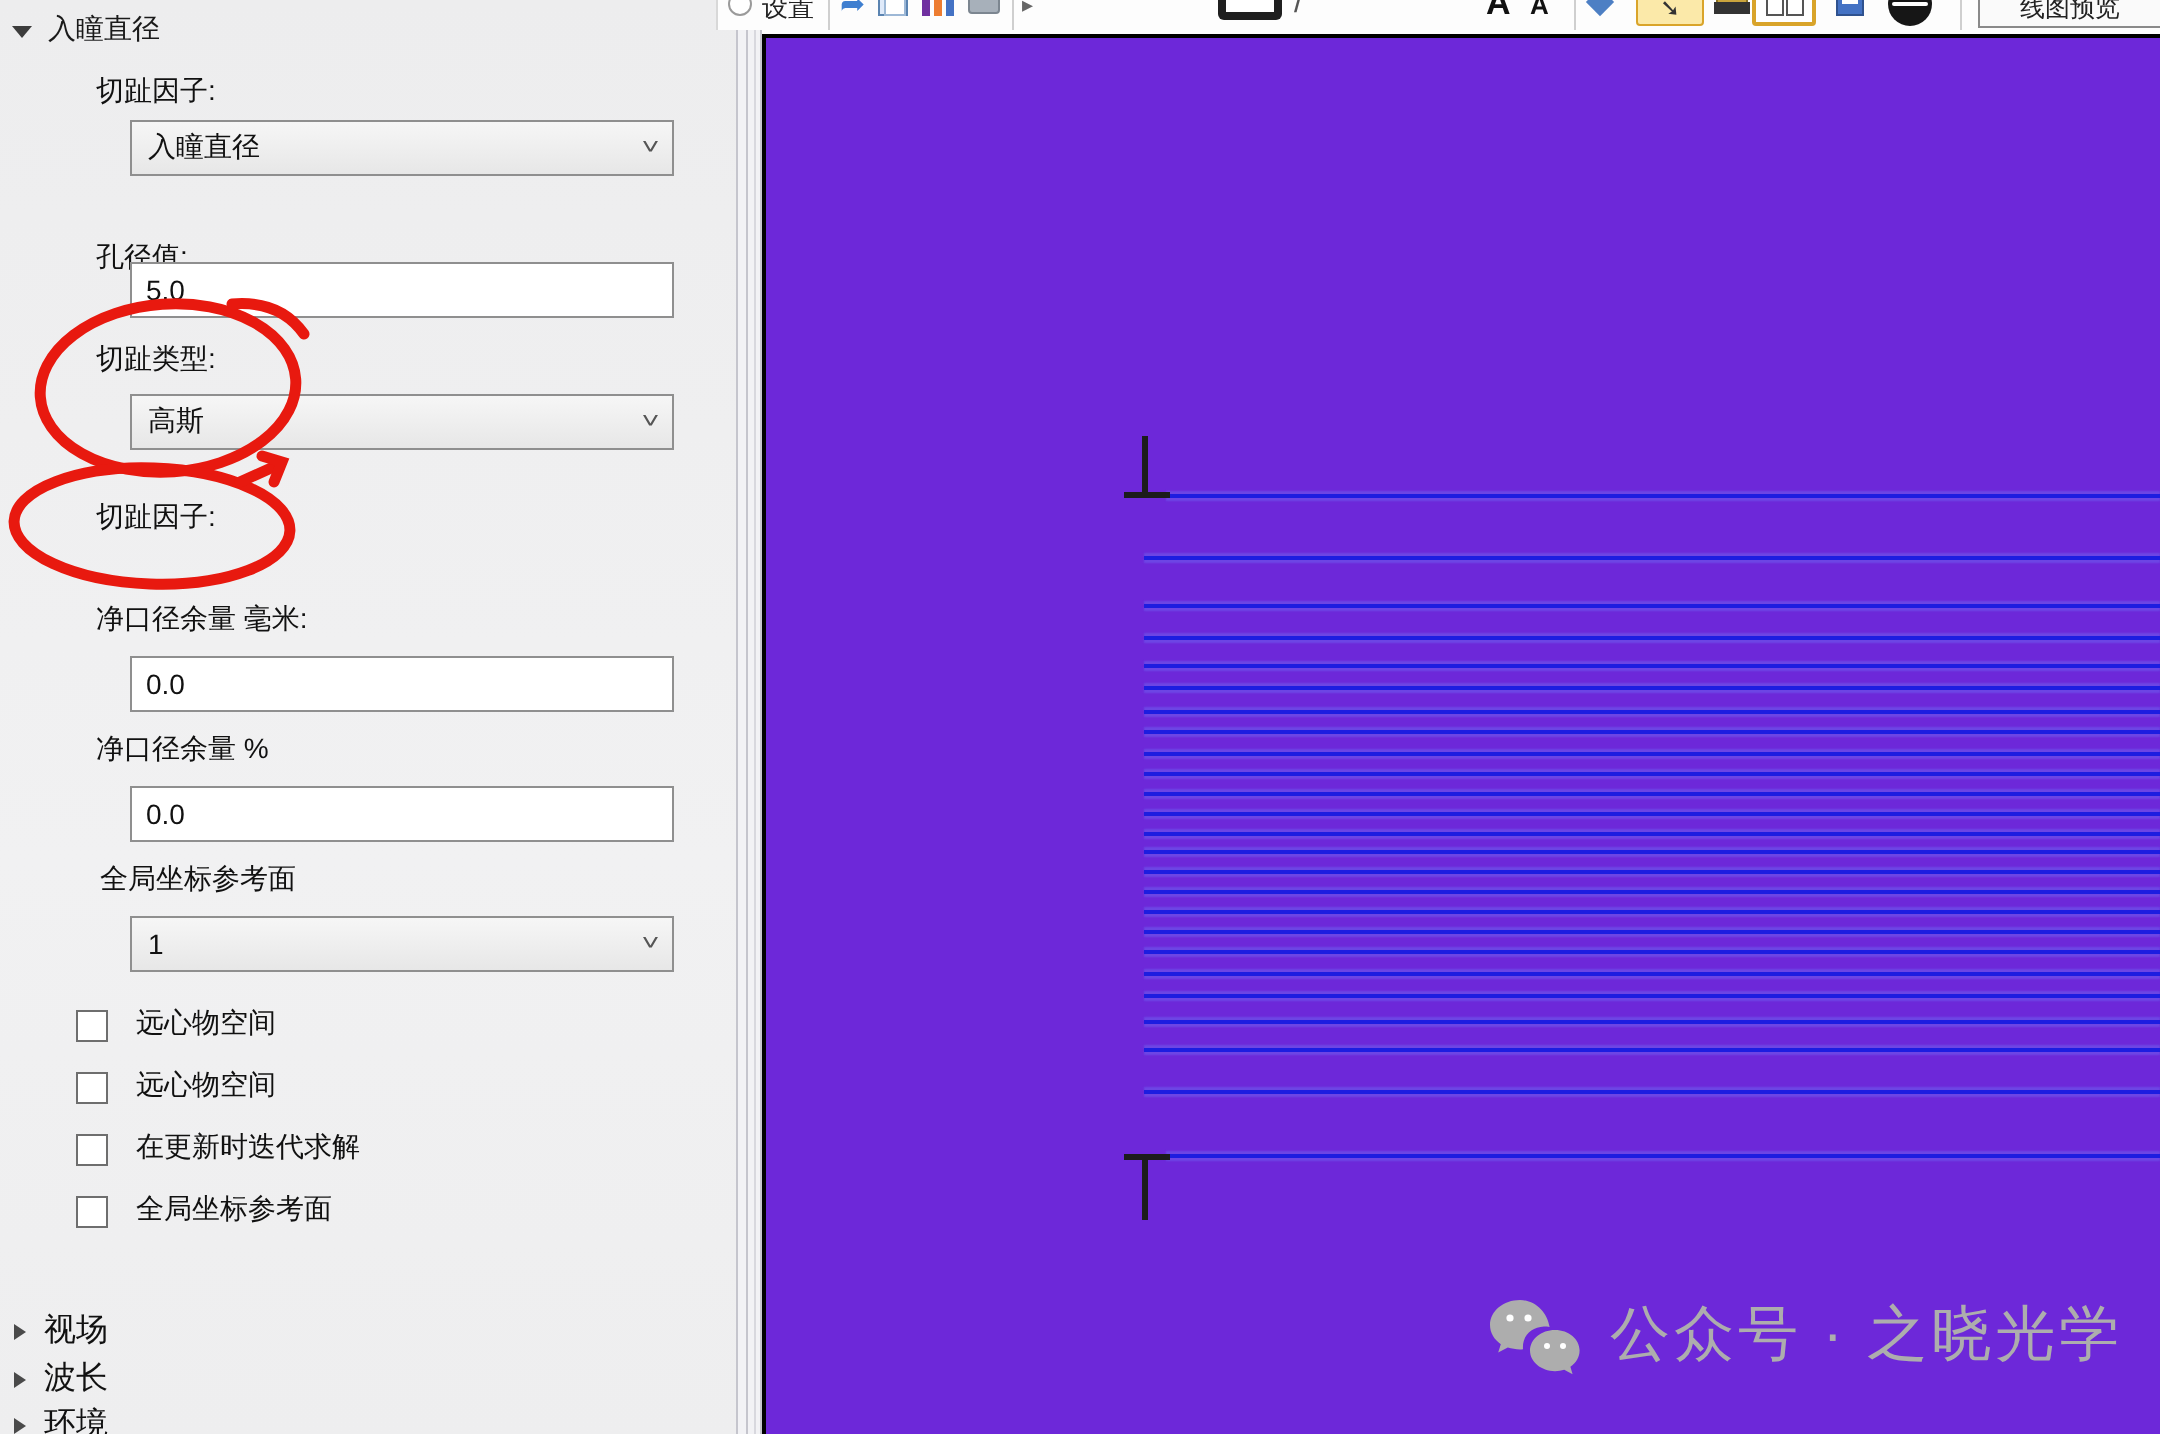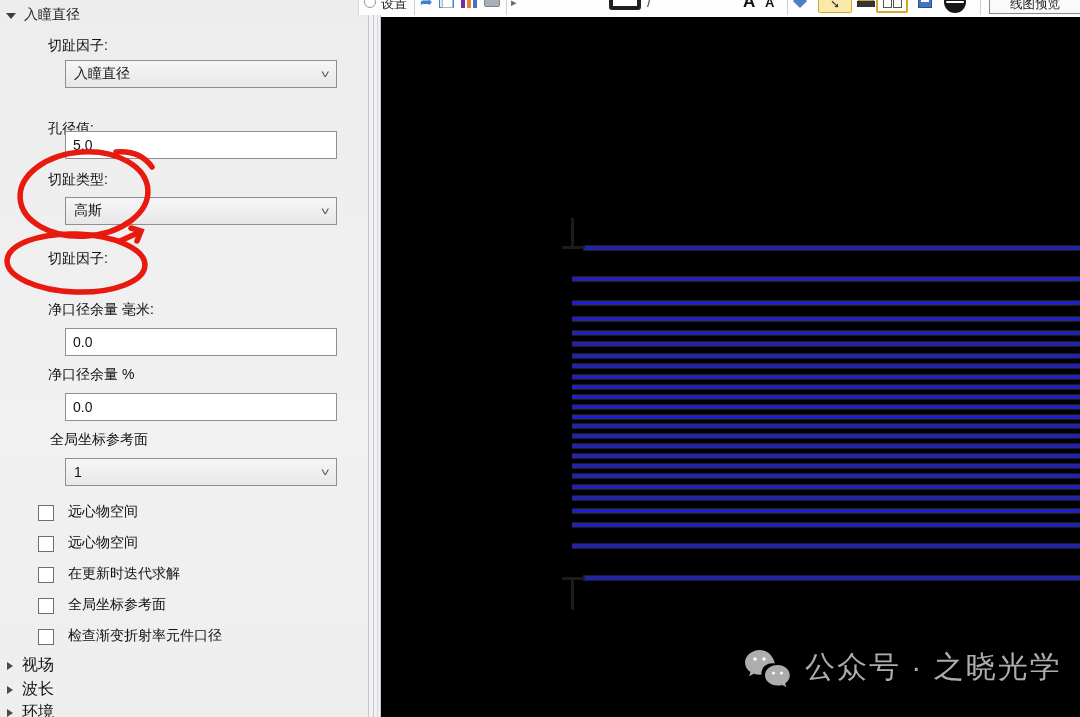--- a/index.html
+++ b/index.html
@@ -66,21 +66,21 @@
   .tb-btn-book i { display:block; width:9px; height:9px; background:#fff; border:1px solid #555; }
   .icon-doc { position:absolute; top:-5px; width:14px; height:13px; background:#4472c4; border:1px solid #2f528f; }
   .icon-doc::before { content:""; position:absolute; left:2px; top:2px; width:8px; height:4px; background:#fff; }
   .icon-globe { position:absolute; top:-9px; width:22px; height:22px; background:#161616; border-radius:50%; }
   .icon-globe::before { content:""; position:absolute; left:2px; top:10px; width:18px; height:2px; background:#fff; border-radius:2px; }
   .tb-preview { position:absolute; top:-6px; width:92px; height:20px; border:1px solid #8a8a8a; background:#fafafa;
                 display:flex; align-items:center; justify-content:center; font-size:12.5px; color:#222; }
 
   
   .canvas { position:absolute; left:381px; top:17px; width:699px; height:700px;
-            background:#000000; border-left:2px solid #000; border-top:2px solid #000; }
+            background:#6d28d9; border-left:2px solid #000; border-top:2px solid #000; }
   .ray { position:absolute; height:2px; right:0; background:#1d1de0;
          box-shadow:0 1.5px 1px rgba(110,110,245,.45), 0 -1.5px 1px rgba(110,110,245,.45); }
   .marker { position:absolute; background:#1c1c1c; }
   .marker-top-vert { left:188px; top:199px; width:3px; height:31px; }
   .marker-top-bar  { left:179px; top:227px; width:23px; height:3px; }
   .marker-bot-bar  { left:179px; top:558px; width:23px; height:3px; }
   .marker-bot-vert { left:188px; top:560px; width:3px; height:31px; }
 
   .watermark { position:absolute; left:360px; top:628px; display:flex; align-items:center; gap:14px; }
   .wm-text { font-size:30px; color:#adadad; letter-spacing:2px; white-space:nowrap; }
@@ -140,24 +140,20 @@
       <span class="cb-box"></span>
       <span class="cb-label">远心物空间</span>
     </div>
     <div class="cb-row" style="top:565px">
       <span class="cb-box"></span>
       <span class="cb-label">在更新时迭代求解</span>
     </div>
     <div class="cb-row" style="top:596px">
       <span class="cb-box"></span>
       <span class="cb-label">全局坐标参考面</span>
-    </div>
-    <div class="cb-row" style="top:627px">
-      <span class="cb-box"></span>
-      <span class="cb-label">检查渐变折射率元件口径</span>
     </div>
 
     <div class="tree-row" style="top:657px">
       <span class="expander-right"></span>
       <span class="tree-label">视场</span>
     </div>
     <div class="tree-row" style="top:681px">
       <span class="expander-right"></span>
       <span class="tree-label">波长</span>
     </div>

